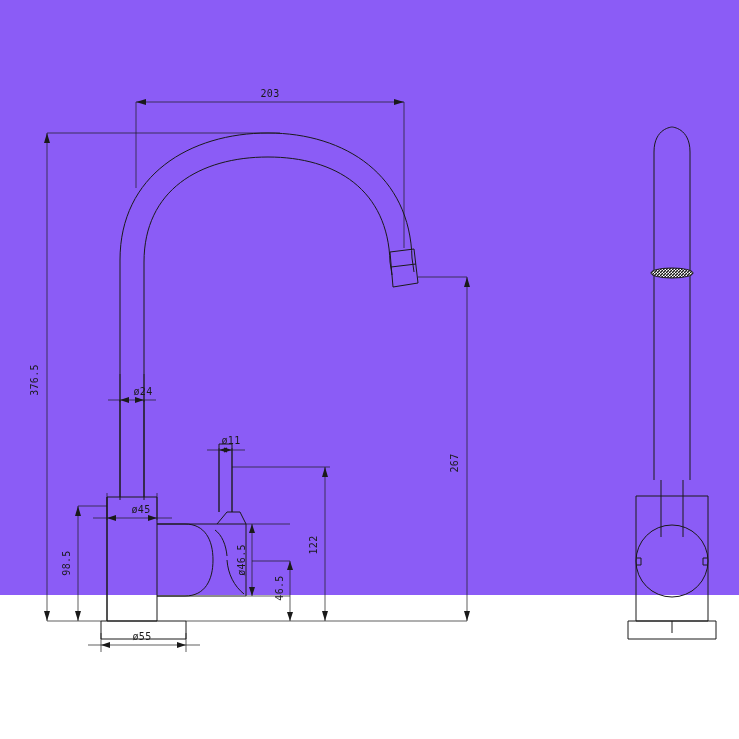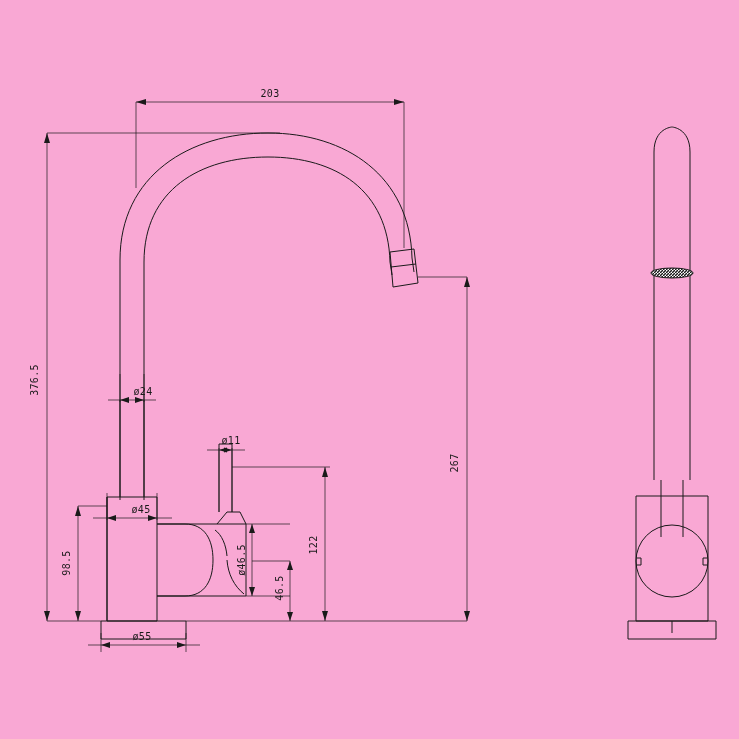--- a/index.html
+++ b/index.html
@@ -9,22 +9,22 @@
   }
   body {
     width: 739px;
     height: 739px;
     overflow: hidden;
     font-family: "DejaVu Sans Mono", "Liberation Mono", monospace;
   }
   #drawing-root {
     position: relative;
     width: 739px;
-    height: 739px;
-    background: #f9a8d4;
+    height: 595px;
+    background: #8b5cf6;
   }
   svg.cad {
     position: absolute;
     top: 0;
     left: 0;
     width: 739px;
     height: 739px;
     display: block;
   }
   .obj {

